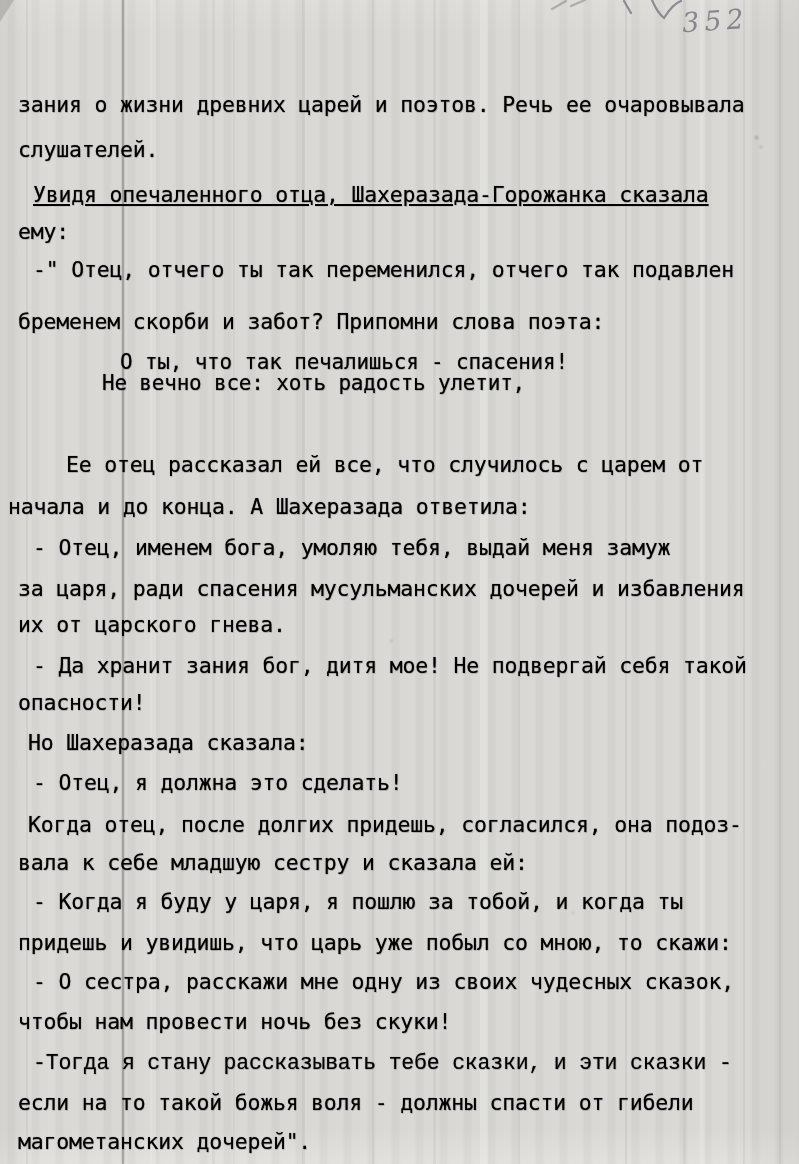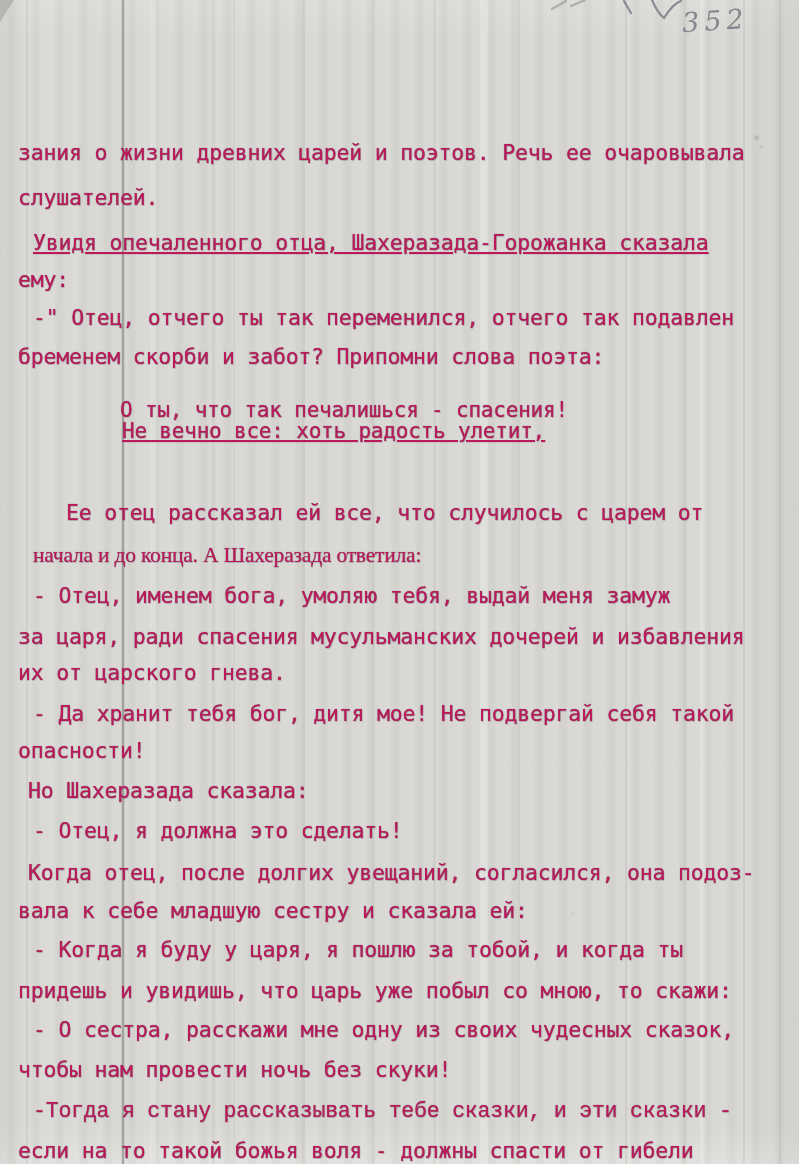--- a/index.html
+++ b/index.html
@@ -52,24 +52,23 @@
   .sp2{left:760px;top:146px;width:2px;height:2px;}
   .sp3{left:390px;top:640px;width:3px;height:2px;opacity:.6;}
   .sp4{left:572px;top:912px;width:2px;height:2px;opacity:.6;}
   #text-layer{position:absolute;inset:0;}
   .line{
     position:absolute;
     white-space:pre;
     font-family:"DejaVu Sans Mono",monospace;
     font-size:21.5px;
     line-height:24px;
-    color:#be185d;
+    color:#000000;
     text-shadow:0 0 1px rgba(58,58,58,0.75), 0.6px 0.6px 0 rgba(58,58,58,0.2);
     letter-spacing:-0.2px;
-    margin-top:48px;
   }
   .line.verse{font-size:21px;line-height:21px;}
   .handwriting{position:absolute;left:540px;top:0;pointer-events:none;}
   .handwriting path{fill:none;stroke:#7d7d87;stroke-width:2.2;stroke-linecap:round;opacity:.85;}
   .handwriting text{
     font-family:"DejaVu Serif",serif;font-style:italic;
     font-size:27px;fill:#7d7d87;letter-spacing:5px;opacity:.9;
   }
 </style>
 </head>
@@ -107,33 +106,33 @@
     <path d="M652,0 C655,7 659,14 664,18 C669,10 675,3 681,1"></path>
     <text x="682" y="30" transform="rotate(-4 715 20)">352</text>
   </svg>
 
   <div id="text-layer">
       <div class="line" style="top: 93px; left: 18px;">зания о жизни древних царей и поэтов. Речь ее очаровывала</div>
       <div class="line" style="top: 138px; left: 18px;">слушателей.</div>
       <div class="line" style="top: 183px; left: 33px; text-decoration: underline;">Увидя опечаленного отца, Шахеразада-Горожанка сказала</div>
       <div class="line" style="top: 220px; left: 18px;">ему:</div>
       <div class="line" style="top: 258px; left: 33px;">-" Отец, отчего ты так переменился, отчего так подавлен</div>
-      <div class="line" style="top: 297px; left: 18px; text-align: center;">бременем скорби и забот? Припомни слова поэта:</div>
+      <div class="line" style="top: 310px; left: 18px; text-align: center;">бременем скорби и забот? Припомни слова поэта:</div>
       <div class="line verse" style="top: 352px; left: 120px;">О ты, что так печалишься - спасения!</div>
-      <div class="line verse" style="top: 373px; left: 122px; text-decoration: underline;">Не вечно все: хоть радость улетит,</div>
+      <div class="line verse" style="top: 373px; left: 102px;">Не вечно все: хоть радость улетит,</div>
       <div class="line" style="top: 453px; left: 66px;">Ее отец рассказал ей все, что случилось с царем от</div>
-      <div class="line" style="top: 495px; left: 33px; font-family: Liberation Serif, serif;">начала и до конца. А Шахеразада ответила:</div>
+      <div class="line" style="top: 495px; left: 8px;">начала и до конца. А Шахеразада ответила:</div>
       <div class="line" style="top: 536px; left: 33px;">- Отец, именем бога, умоляю тебя, выдай меня замуж</div>
       <div class="line" style="top: 577px; left: 18px;">за царя, ради спасения мусульманских дочерей и избавления</div>
       <div class="line" style="top: 613px; left: 18px;">их от царского гнева.</div>
-      <div class="line" style="top: 654px; left: 33px;">- Да хранит тебя бог, дитя мое! Не подвергай себя такой</div>
+      <div class="line" style="top: 654px; left: 33px;">- Да хранит зания бог, дитя мое! Не подвергай себя такой</div>
       <div class="line" style="top: 691px; left: 18px; text-align: right;">опасности!</div>
       <div class="line" style="top: 731px; left: 28px;">Но Шахеразада сказала:</div>
       <div class="line" style="top: 771px; left: 33px;">- Отец, я должна это сделать!</div>
-      <div class="line" style="top: 813px; left: 28px;">Когда отец, после долгих увещаний, согласился, она подоз-</div>
+      <div class="line" style="top: 813px; left: 28px;">Когда отец, после долгих придешь, согласился, она подоз-</div>
       <div class="line" style="top: 890px; left: 33px;">- Когда я буду у царя, я пошлю за тобой, и когда ты</div>
       <div class="line" style="top: 851px; left: 18px;">вала к себе младшую сестру и сказала ей:</div>
       <div class="line" style="top: 931px; left: 18px;">придешь и увидишь, что царь уже побыл со мною, то скажи:</div>
       <div class="line" style="top: 970px; left: 33px; text-align: center;">- О сестра, расскажи мне одну из своих чудесных сказок,</div>
       <div class="line" style="top: 1010px; left: 18px;">чтобы нам провести ночь без скуки!</div>
       <div class="line" style="top: 1051px; left: 33px; font-family: Liberation Mono, monospace;">-Тогда я стану рассказывать тебе сказки, и эти сказки -</div>
       <div class="line" style="top: 1091px; left: 18px;">если на то такой божья воля - должны спасти от гибели</div>
       <div class="line" style="top: 1130px; left: 18px;">магометанских дочерей".</div>
     </div>
 </div>

